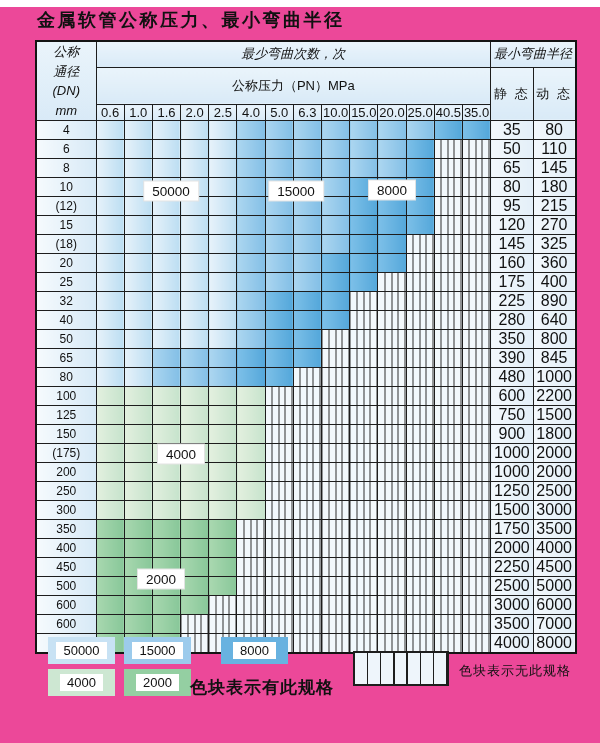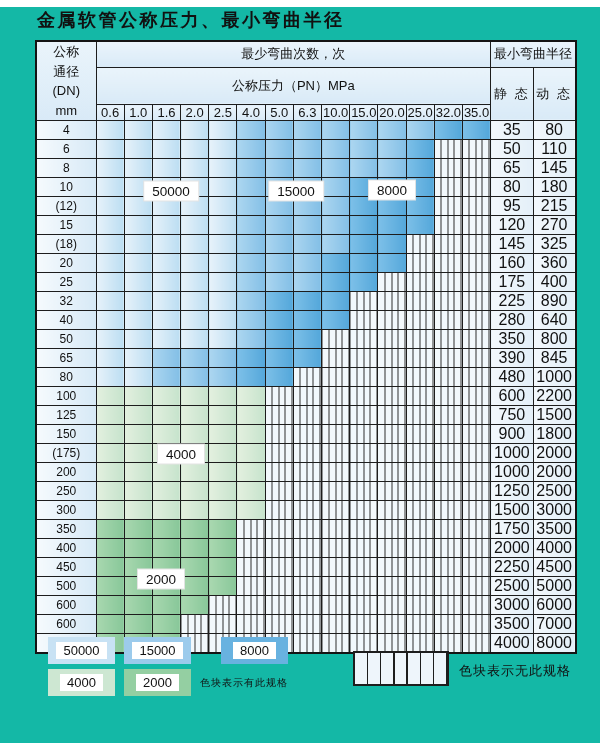--- a/index.html
+++ b/index.html
@@ -1,26 +1,26 @@
 <!DOCTYPE html>
 <html><head>
 <meta charset="utf-8">
 <style>
   html,body{margin:0;padding:0;}
-  .page{position:relative;width:600px;height:743px;background:#14b8a6;overflow:hidden;
+  .page{position:relative;width:600px;height:743px;background:#ec4899;overflow:hidden;
         font-family:"Liberation Sans","DejaVu Sans",sans-serif;color:#111;}
   .top-strip{position:absolute;left:0;top:0;width:600px;height:7px;background:#ffffff;}
   .title{position:absolute;left:37px;top:8px;font-family:"DejaVu Serif","Liberation Serif",serif;
          font-weight:bold;font-size:18px;letter-spacing:2.5px;white-space:nowrap;}
   table.spec{position:absolute;left:35px;top:40px;border-collapse:collapse;table-layout:fixed;
              border:2px solid #141414;}
   .spec th,.spec td{border:1px solid #1d1d1d;padding:0;text-align:center;vertical-align:middle;
                     overflow:hidden;}
   .spec thead th{font-weight:normal;font-size:13px;background:linear-gradient(180deg,#eaf4fb,#d9eaf7);}
-  .spec thead tr.r-a{height:26px;}
+  .spec thead tr.r-a{height:26px;font-style:italic;}
   .spec thead tr.r-b{height:30px;padding-left:12px;}
   .spec thead tr.r-c{height:16px;border-radius:13px;}
   th.h-dn{white-space:pre-line;line-height:1.5;font-size:13px;
           background:linear-gradient(90deg,#f5fafd,#dcecf7);}
   th.p-tick{font-size:11.5px;background:linear-gradient(90deg,#f2f8fc,#ddecf7);}
   th.h-stat,th.h-dyn{font-size:13px;letter-spacing:2px;}
   .spec tbody tr{height:18.5px;}
   td.dn{font-size:12px;background:linear-gradient(90deg,#f5fafd,#d7e9f6);}
   td.val{font-size:16px;background:linear-gradient(90deg,#f3f8fc,#e3eff8);margin-top:42px;}
   td.z-bl{background:linear-gradient(90deg,#e7f2fa,#bcdef2);}
@@ -28,21 +28,21 @@
   td.z-bd{background:linear-gradient(90deg,#7dc0e8,#54a7da);}
   td.z-gl{background:linear-gradient(90deg,#e3f0df,#c6e3cc);}
   td.z-gd{background:linear-gradient(90deg,#a9d8b0,#88c799);}
   td.z-x{background:repeating-linear-gradient(90deg,#f2f8fc 0 5.8px,#2e2e2e 5.8px 6.8px);}
   .cycle-label{position:absolute;transform:translate(-50%,-50%);background:#ffffff;
                padding:2px 8px;font-size:13.5px;white-space:nowrap;
                box-shadow:0 0 0 1px #e3e3e3;z-index:5;}
   .swatch{position:absolute;width:67px;height:27px;display:flex;align-items:center;
           justify-content:center;}
   .swatch .lab{background:#ffffff;padding:0 7px;font-size:13px;line-height:17px;}
-  .has-spec{position:absolute;left:200px;top:676px;font-size:10px;letter-spacing:1px;}
+  .has-spec{position:absolute;left:190px;top:676px;font-size:17px;letter-spacing:1px;font-weight:bold;}
   .no-spec-box{position:absolute;left:353px;top:651px;width:96px;height:35px;
                border:2px solid #1d1d1d;box-sizing:border-box;
                background:repeating-linear-gradient(90deg,#eef5fb 0 11.9px,#1d1d1d 11.9px 13.2px);}
   .no-spec{position:absolute;left:459px;top:662px;font-size:13px;letter-spacing:1px;}
 </style>
 </head>
 <body>
 
 <div class="page">
   <div class="top-strip"></div>
@@ -88,21 +88,21 @@
           <th class="p-tick">1.6</th>
           <th class="p-tick">2.0</th>
           <th class="p-tick">2.5</th>
           <th class="p-tick">4.0</th>
           <th class="p-tick">5.0</th>
           <th class="p-tick">6.3</th>
           <th class="p-tick">10.0</th>
           <th class="p-tick">15.0</th>
           <th class="p-tick">20.0</th>
           <th class="p-tick">25.0</th>
-          <th class="p-tick">32.0</th>
+          <th class="p-tick">40.5</th>
           <th class="p-tick">35.0</th>
         </tr>
     </thead>
     <tbody id="body-rows">
         <tr>
           <td class="dn">4</td>
           <td class="z-bl"></td>
           <td class="z-bl"></td>
           <td class="z-bl"></td>
           <td class="z-bl"></td>

